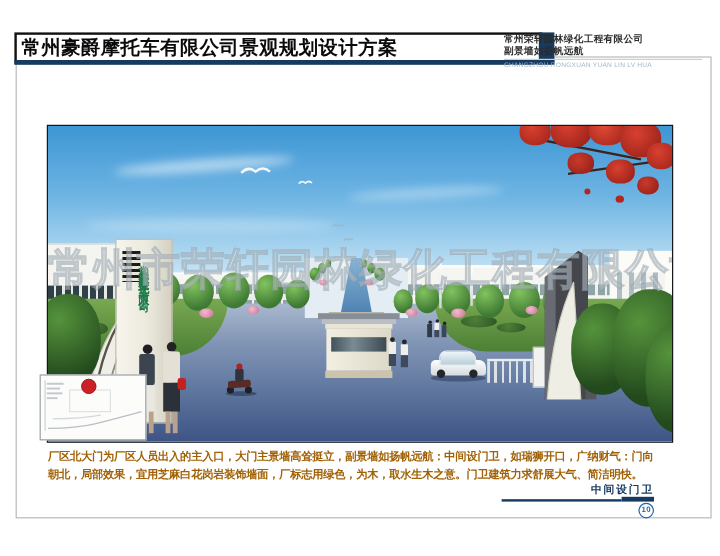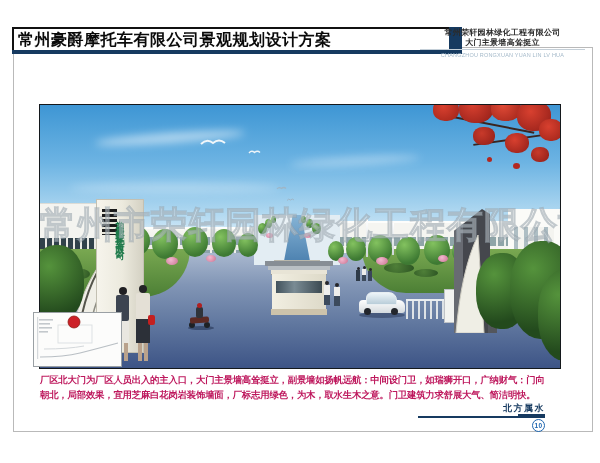--- a/index.html
+++ b/index.html
@@ -10,21 +10,21 @@
   
   .page-border{left:13px;top:47px;width:578px;height:383px;border:1px solid #b9b9b9;}
 
   
   .title-box{left:12px;top:27px;width:436px;height:22px;background:#fff;border:2px solid #111;
              display:flex;align-items:center;font-family:Liberation Serif, serif;}
   .title-box span{font-size:16px;font-weight:bold;color:#0a0a0a;letter-spacing:0.5px;
                   padding-left:4px;white-space:nowrap;}
   .title-block{left:449px;top:27px;width:13px;height:26px;background:#163a60;}
   .title-rule{left:12px;top:50px;width:450px;height:4px;background:#163a60;}
-  .firm{left:420px;top:28px;width:165px;text-align:center;}
+  .firm{left:420px;top:28px;width:165px;text-align:left;}
   .firm .cn{font-size:8px;font-weight:bold;color:#2b2b2b;line-height:10px;letter-spacing:0.3px;}
   .firm .sep{border-bottom:1px solid #c4cfd8;margin:1px 0 2px 0;}
   .firm .py{font-size:5.5px;color:#a4b9c9;letter-spacing:0.2px;white-space:nowrap;}
 
   
   .img{left:39px;top:104px;width:520px;height:263px;border:1px solid #14181c;overflow:hidden;
        background:#dfeaf2;}
   .img *{position:absolute;}
   .sky{left:0;top:0;width:520px;height:165px;
        background:linear-gradient(180deg,#3e96d4 0%,#6db4e3 35%,#a8d4ef 62%,#e2f1fa 85%,#f6fbfe 100%);}
@@ -114,21 +114,21 @@
 
   
   .wm{left:0;top:96px;width:520px;text-align:center;white-space:nowrap;
       font-size:36px;font-weight:bold;letter-spacing:1px;
       color:rgba(255,255,255,.34);-webkit-text-stroke:1px rgba(135,150,160,.5);z-index:40;}
 
   
   .plan{left:33px;top:312px;width:87px;height:53px;background:#fcfcfb;border:1px solid #9aa0a4;z-index:60;}
 
   
-  .desc{left:40px;top:372px;width:516px;color:#be185d;font-weight:bold;}
+  .desc{left:40px;top:372px;width:516px;color:#a16207;font-weight:bold;}
   .desc div{font-size:9.4px;line-height:15px;white-space:nowrap;letter-spacing:-0.2px;}
 
   .caption{top:402px;left:418px;width:127px;text-align:right;font-size:9px;font-weight:bold;
            color:#163a60;letter-spacing:1.5px;}
   .rule2{top:414px;left:418px;width:127px;display:flex;align-items:flex-end;}
   .rule2 .thin{flex:1;height:2px;background:#163a60;}
   .rule2 .thick{width:27px;height:4px;background:#163a60;}
   .fpin{top:419px;left:245px;width:300px;text-align:right;font-size:8px;font-weight:bold;
         color:#1e66b0;letter-spacing:0.4px;display:flex;justify-content:flex-end;align-items:center;gap:3px;}
   .pageno{display:inline-flex;width:11px;height:11px;border:1px solid #1e66b0;border-radius:50%;
@@ -139,21 +139,21 @@
 
 <div class="abs page-border"></div>
 
 <div class="abs title-box">
   <span>常州豪爵摩托车有限公司景观规划设计方案</span>
 </div>
 <div class="abs title-block"></div>
 <div class="abs title-rule"></div>
 <div class="abs firm">
   <div class="cn">常州荣轩园林绿化工程有限公司</div>
-  <div class="cn">大门主景墙高耸挺立</div>
+  <div class="cn">副景墙如扬帆远航</div>
   <div class="sep"></div>
   <div class="py">CHANGZHOU RONGXUAN YUAN LIN LV HUA</div>
 </div>
 
 <div class="abs img">
   <div class="sky"></div>
   <div class="cloud" style="left:55px;top:28px;width:150px;height:10px;transform:rotate(-4deg);"></div>
   <div class="cloud" style="left:250px;top:52px;width:130px;height:8px;transform:rotate(-3deg);opacity:.7;"></div>
   <div class="cloud" style="left:30px;top:78px;width:210px;height:10px;opacity:.5;"></div>
 
@@ -359,20 +359,20 @@
     <rect x="24" y="12" width="34" height="18" fill="none" stroke="#dde1e4" stroke-width="1"></rect>
     <circle cx="40" cy="9" r="6" fill="#cc2027" stroke="#8f1d17" stroke-width="0.8"></circle>
   </svg>
 </div>
 
 <div class="abs desc">
   <div>厂区北大门为厂区人员出入的主入口，大门主景墙高耸挺立，副景墙如扬帆远航：中间设门卫，如瑞狮开口，广纳财气：门向</div>
   <div>朝北，局部效果，宜用芝麻白花岗岩装饰墙面，厂标志用绿色，为木，取水生木之意。门卫建筑力求舒展大气、简洁明快。</div>
 </div>
 
-<div class="abs caption">北方属水</div>
+<div class="abs caption">中间设门卫</div>
 <div class="abs rule2">
   <div class="thin"></div>
   <div class="thick"></div>
 </div>
 <div class="abs fpin">
   <span class="pageno">10</span>
 </div>
 
 </body></html>

